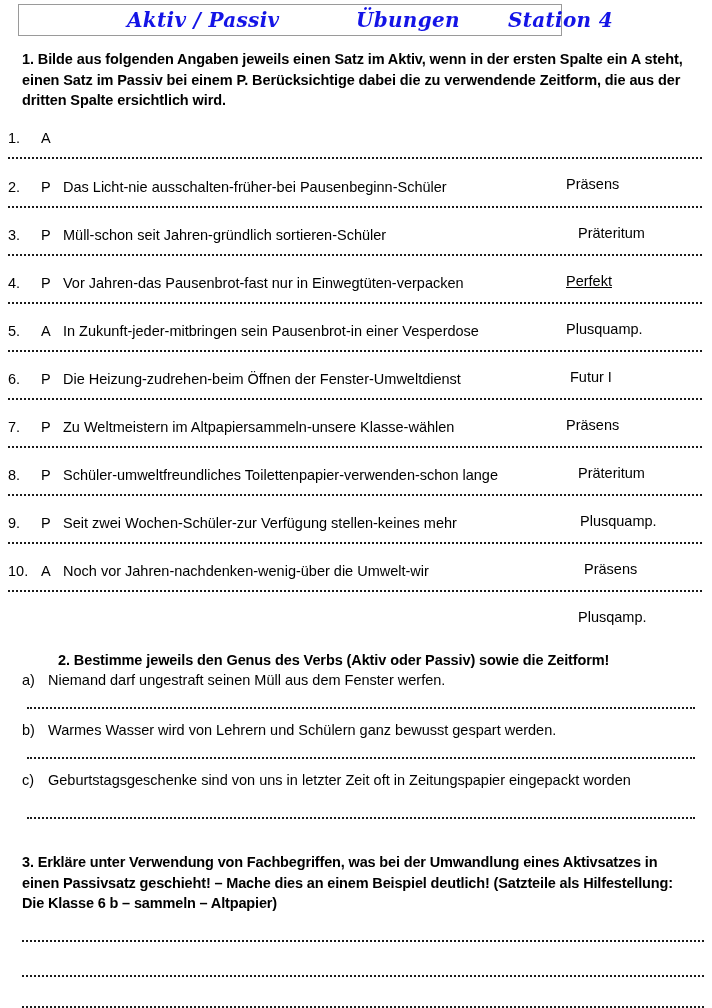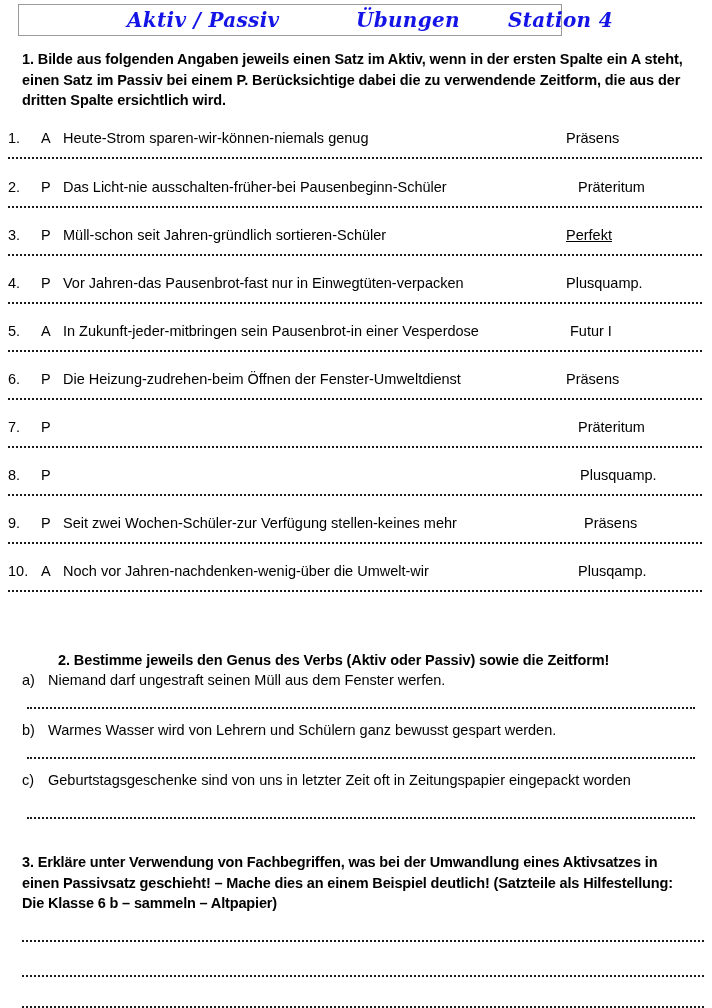--- a/index.html
+++ b/index.html
@@ -81,20 +81,21 @@
     text-align: left;
   }
   .ex-sent {
     position: absolute;
     left: 63px;
     white-space: nowrap;
   }
   .ex-tense {
     position: absolute;
     white-space: nowrap;
+    margin-top: 46px;
   }
 
   
   .dots {
     position: absolute;
     height: 0;
     border-top: 2px dotted #1a1a1a;
   }
   .dots.main   { left: 8px;  width: 694px; }
   .dots.indent { left: 27px; width: 668px; }
@@ -152,21 +153,20 @@
     <div class="hdr-title hdr-3">Station 4</div>
   </div>
 </div>
 
 <div class="instr instr-1">1. Bilde aus folgenden Angaben jeweils einen Satz im Aktiv, wenn in der ersten Spalte ein A steht, einen Satz im Passiv bei einem P. Berücksichtige dabei die zu verwendende Zeitform, die aus der dritten Spalte ersichtlich wird.</div>
 
 <div id="task1-rows">
     <div class="ex-row" style="top: 126px;">
       <span class="ex-num">1.</span>
       <span class="ex-voice">A</span>
-      <span class="ex-sent">Heute-Strom sparen-wir-können-niemals genug</span>
       <span class="ex-tense" style="left: 566px;">Präsens</span>
     </div>
     <div class="dots main" style="top: 157px;"></div>
     <div class="ex-row" style="top: 175px;">
       <span class="ex-num">2.</span>
       <span class="ex-voice">P</span>
       <span class="ex-sent">Das Licht-nie ausschalten-früher-bei Pausenbeginn-Schüler</span>
       <span class="ex-tense" style="left: 578px;">Präteritum</span>
     </div>
     <div class="dots main" style="top: 206px;"></div>
@@ -194,26 +194,28 @@
     <div class="ex-row" style="top: 367px;">
       <span class="ex-num">6.</span>
       <span class="ex-voice">P</span>
       <span class="ex-sent">Die Heizung-zudrehen-beim Öffnen der Fenster-Umweltdienst</span>
       <span class="ex-tense" style="left: 566px;">Präsens</span>
     </div>
     <div class="dots main" style="top: 398px;"></div>
     <div class="ex-row" style="top: 415px;">
       <span class="ex-num">7.</span>
       <span class="ex-voice">P</span>
+      <span class="ex-sent">Zu Weltmeistern im Altpapiersammeln-unsere Klasse-wählen</span>
       <span class="ex-tense" style="left: 578px;">Präteritum</span>
     </div>
     <div class="dots main" style="top: 446px;"></div>
     <div class="ex-row" style="top: 463px;">
       <span class="ex-num">8.</span>
       <span class="ex-voice">P</span>
+      <span class="ex-sent">Schüler-umweltfreundliches Toilettenpapier-verwenden-schon lange</span>
       <span class="ex-tense" style="left: 580px;">Plusquamp.</span>
     </div>
     <div class="dots main" style="top: 494px;"></div>
     <div class="ex-row" style="top: 511px;">
       <span class="ex-num">9.</span>
       <span class="ex-voice">P</span>
       <span class="ex-sent">Seit zwei Wochen-Schüler-zur Verfügung stellen-keines mehr</span>
       <span class="ex-tense" style="left: 584px;">Präsens</span>
     </div>
     <div class="dots main" style="top: 542px;"></div>

